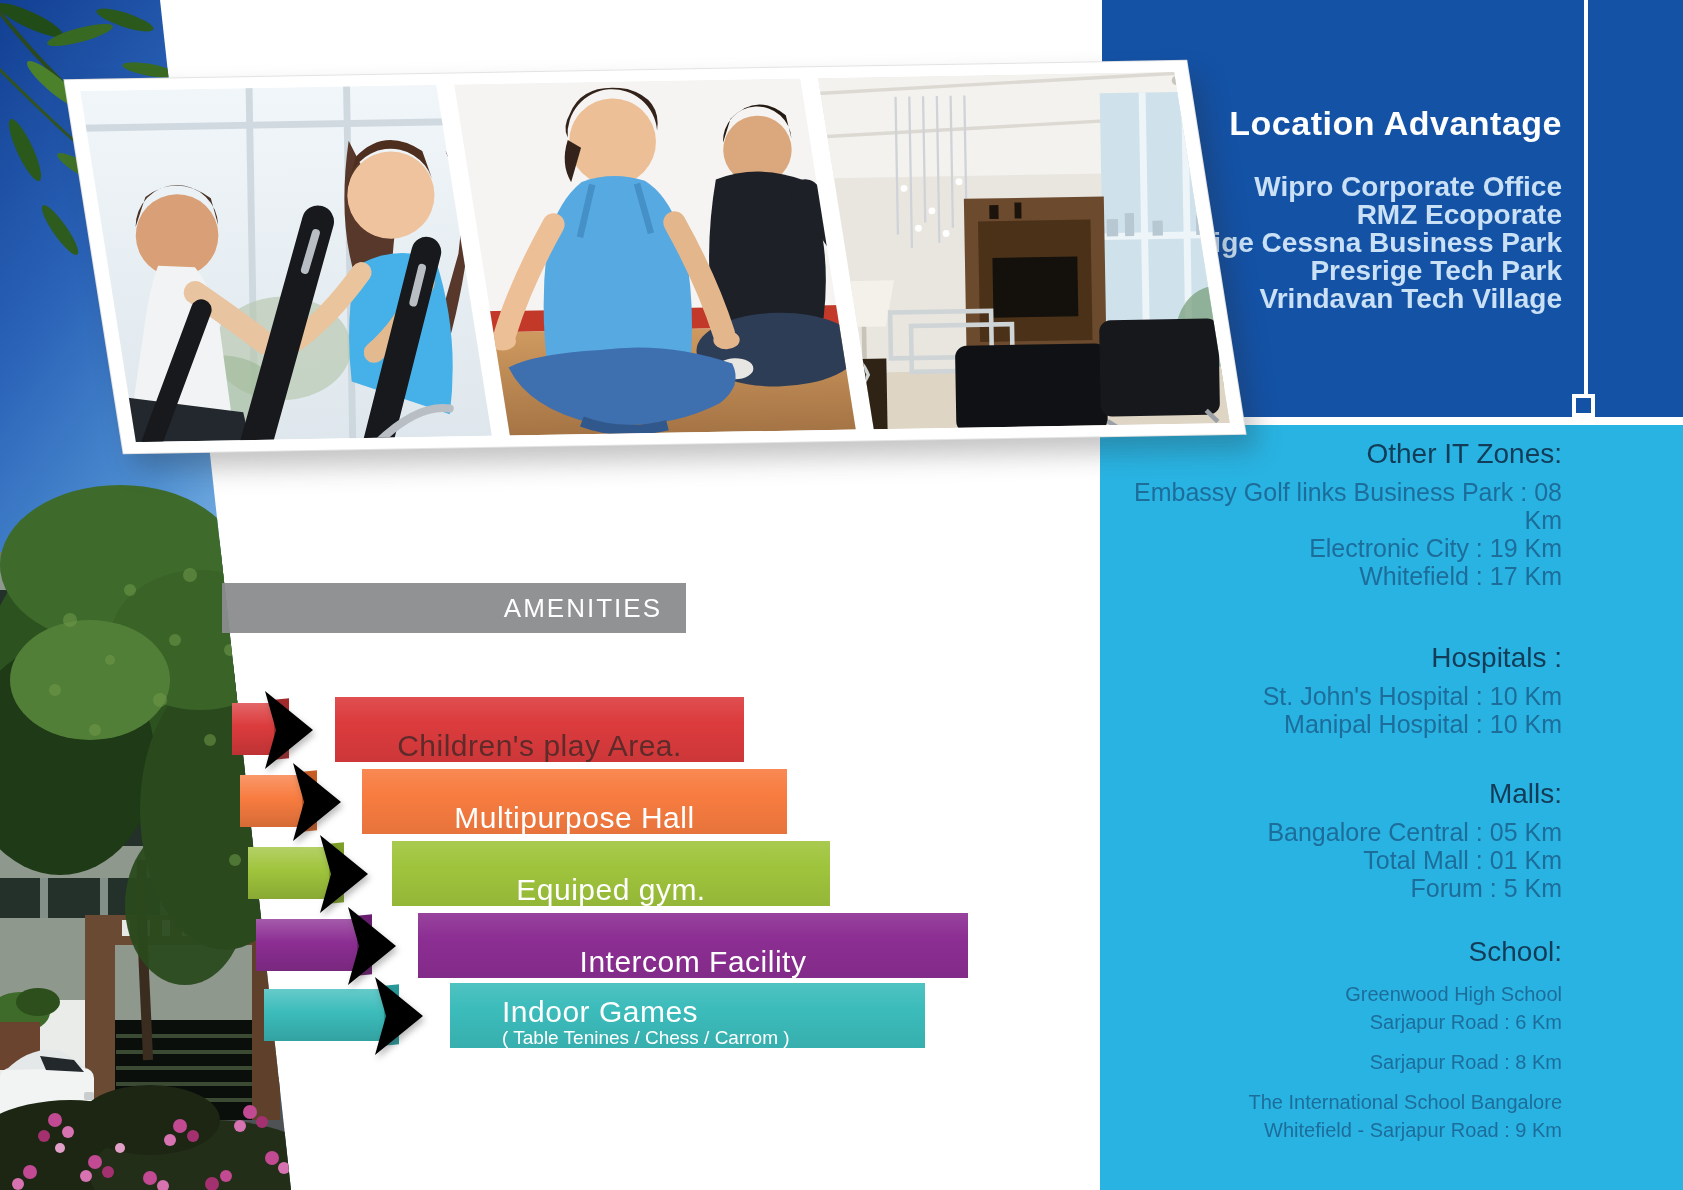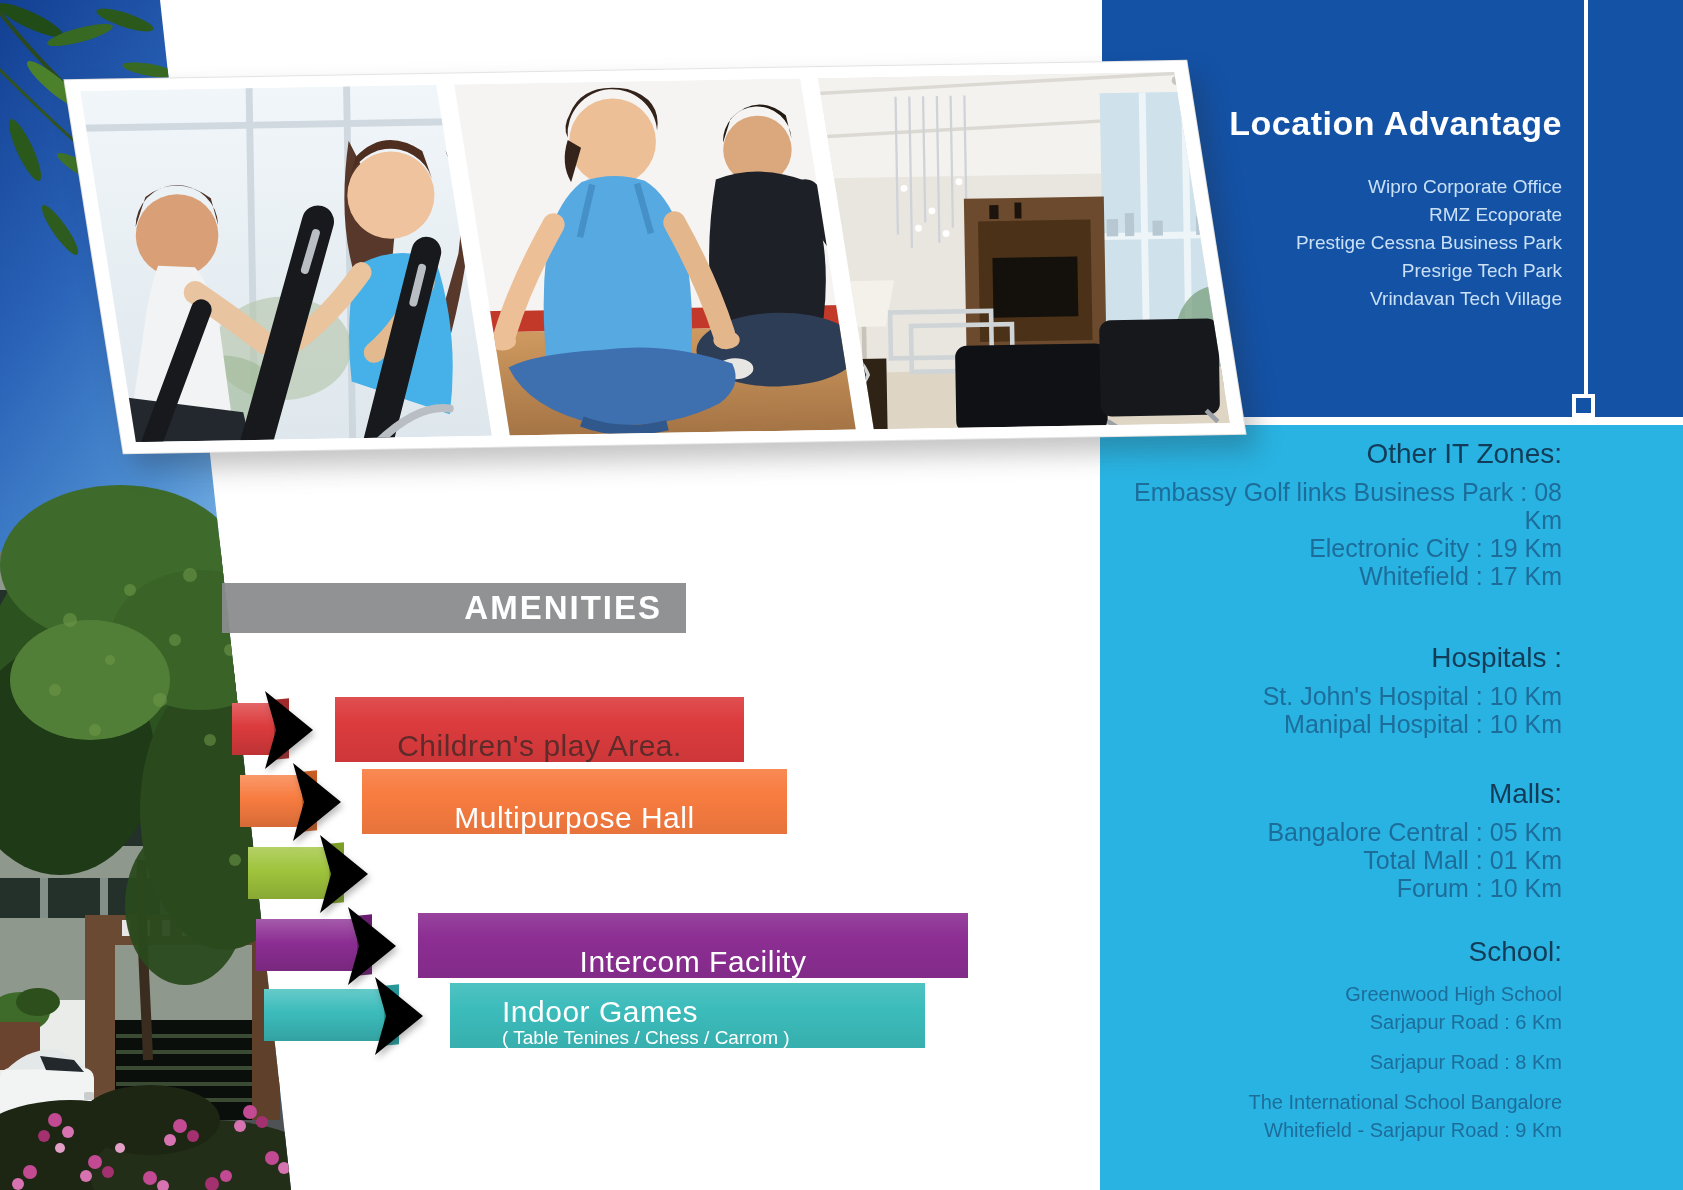--- a/index.html
+++ b/index.html
@@ -22,38 +22,38 @@
   .photo-cell.c2{flex:1 1 auto;}
   .photo-cell.c3{flex:0 0 356px;}
   .scene{position:absolute;left:-8%;top:0;width:116%;height:100%;transform:skewX(-8deg);}
   .scene svg{width:100%;height:100%;display:block;}
 
   
   .panel-dark{position:absolute;left:1102px;top:0;width:581px;height:417px;z-index:2;
               background:var(--bg,#1452a6);color:#fff;}
   .panel-dark .inner{padding:104px 121px 0 30px;text-align:right;}
   .loc-title{font-size:34px;font-weight:bold;letter-spacing:.5px;color:var(--tc,#fff);}
-  .loc-items{margin-top:30px;font-size:19px;line-height:28px;font-weight:400;color:var(--ic,#c9e0f5);}
+  .loc-items{margin-top:30px;font-size:28px;line-height:28px;font-weight:700;color:var(--ic,#c9e0f5);}
   .vrule{position:absolute;left:482px;top:0;width:4px;height:394px;background:#fff;}
   .vsquare{position:absolute;left:470px;top:394px;width:23px;height:23px;border:4px solid #fff;background:transparent;}
 
   .panel-light{position:absolute;left:1100px;top:425px;width:583px;height:765px;z-index:2;
                background:var(--bg,#29b3e2);}
   .panel-light .inner{padding:13px 121px 0 20px;text-align:right;}
   .sec-head{font-size:28px;font-weight:normal;color:var(--hc,#123c57);line-height:32px;}
   .sec-items{font-size:25px;line-height:28px;font-weight:300;color:var(--ic,#1d6d9b);margin-top:8px;}
   .mt-it{margin-top:0;}
   .mt-hosp{margin-top:52px;}
   .mt-mall{margin-top:40px;}
   .mt-school{margin-top:34px;}
   .school-entry{margin-top:12px;font-size:20px;line-height:28px;font-weight:300;color:var(--ic,#1d6d9b);}
 
   
   .amen-banner{position:absolute;left:222px;top:583px;width:464px;height:50px;z-index:3;
-               background:var(--bg,rgba(138,140,142,.95));color:#fff;font-size:33px;font-weight:bold;
+               background:var(--bg,rgba(138,140,142,.95));color:#fff;font-size:26px;font-weight:normal;
                letter-spacing:2px;text-align:right;line-height:50px;padding-right:24px;}
   .amen-bar{position:absolute;height:65px;z-index:3;color:var(--tc,#fff);
             background-color:var(--am);
             background-image:linear-gradient(180deg,rgba(255,255,255,.10),rgba(255,255,255,0) 40%,rgba(0,0,0,.07));
             display:flex;flex-direction:column;justify-content:flex-end;align-items:center;}
   .amen-bar .lbl{font-size:30px;font-weight:300;letter-spacing:.5px;line-height:32px;}
   .amen-bar .sub{font-size:19px;font-weight:300;line-height:20px;}
   .amen-bar .sub:empty{display:none;}
   .amen-bar.left-align{align-items:flex-start;padding-left:52px;}
   .arrow-tail{position:absolute;height:52px;z-index:3;
@@ -421,21 +421,21 @@
       <div class="sec-head mt-hosp">Hospitals :</div>
       <div class="sec-items">
         <div>St. John's Hospital : 10 Km</div>
         <div>Manipal Hospital : 10 Km</div>
       </div>
 
       <div class="sec-head mt-mall">Malls:</div>
       <div class="sec-items">
         <div>Bangalore Central : 05 Km</div>
         <div>Total Mall : 01 Km</div>
-        <div>Forum : 10 Km</div>
+        <div>Forum : 5 Km</div>
       </div>
 
       <div class="sec-head mt-school">School:</div>
       <div class="school-entry">
         <div>Greenwood High School</div>
           <div>Sarjapur Road : 6 Km</div>
       </div>
       <div class="school-entry">
           <div>Sarjapur Road : 8 Km</div>
       </div>
@@ -477,20 +477,24 @@
     <div class="lbl">Multipurpose Hall</div>
 
   </div>
 
   <div class="arrow-tail" style="left: 248px; top: 847px; width: 94px; --am: #9fc43c; --ad: #7da026;"></div>
   <div class="arrow-head" style="left: 314px; top: 831px; --al: #a9cc49;">
     <svg viewBox="0 0 58 86">
         <use href="#arrow-head-shape"></use>
       </svg>
   </div>
+  <div class="amen-bar" style="left: 392px; top: 841px; width: 438px; --am: #9fc43c; --tc: #ffffff;">
+    <div class="lbl">Equiped gym.</div>
+
+  </div>
 
   <div class="arrow-tail" style="left: 256px; top: 919px; width: 114px; --am: #8c2e93; --ad: #6a1d70;"></div>
   <div class="arrow-head" style="left: 342px; top: 903px; --al: #9c37a4;">
     <svg viewBox="0 0 58 86">
         <use href="#arrow-head-shape"></use>
       </svg>
   </div>
   <div class="amen-bar" style="left: 418px; top: 913px; width: 550px; --am: #8c2e93; --tc: #ffffff;">
     <div class="lbl">Intercom Facility</div>
 

